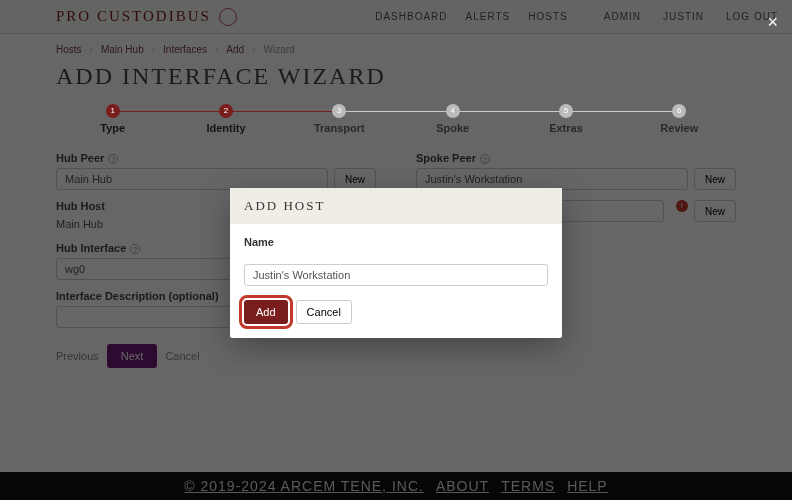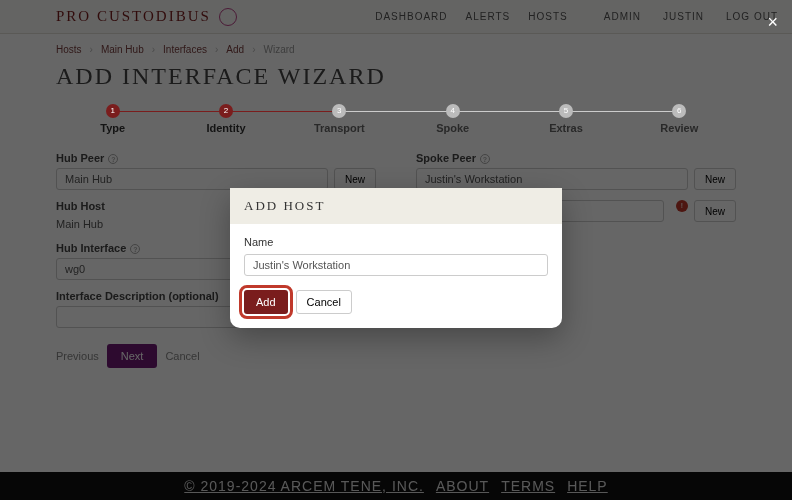--- a/index.html
+++ b/index.html
@@ -35,24 +35,24 @@
   .nbtn { border: 1px solid #ccc; border-radius: 3px; padding: 4px 10px; font-size: 10px; background: #fff; cursor: pointer; }
   .readonly { font-size: 11px; color: #555; padding: 2px 0; }
   .actions { margin-top: 16px; display: flex; gap: 8px; align-items: center; }
   .actions .prev { font-size: 11px; color: #888; background: none; border: none; cursor: pointer; }
   .actions .next { background: #701a75; color: #fff; border: none; border-radius: 3px; padding: 6px 14px; font-size: 11px; cursor: pointer; }
   .actions .cancel { font-size: 11px; color: #888; background: none; border: none; cursor: pointer; }
   .err-badge { display: inline-block; width: 12px; height: 12px; background: #c0392b; color: #fff; border-radius: 50%; font-size: 8px; text-align: center; line-height: 12px; margin-left: 6px; }
   .footer { position: absolute; left: 0; right: 0; bottom: 0; height: 28px; background: #111; color: #ddd; font-size: 14px; display: flex; align-items: center; justify-content: center; gap: 12px; letter-spacing: 1px; text-decoration: underline; }
   .footer a { color: #ddd; text-decoration: none; }
   .overlay { position: absolute; inset: 0; background: rgba(0,0,0,0.6); }
-  .modal { position: absolute; left: 50%; top: 188px; transform: translateX(-50%); width: 332px; background: #fff; border-radius: 10px; box-shadow: 0 10px 30px rgba(0,0,0,0.3); }
+  .modal { position: absolute; left: 50%; top: 188px; transform: translateX(-50%); width: 332px; background: #fff; border-radius: 2px; box-shadow: 0 10px 30px rgba(0,0,0,0.3); }
   .modal-head { background: #efede5; padding: 10px 14px; font-family: Georgia, serif; font-size: 13px; letter-spacing: 2px; color: #333; }
   .modal-body { padding: 12px 14px 14px; }
-  .modal-body label { font-size: 11px; font-weight: normal; display: block; margin-bottom: 6px; }
+  .modal-body label { font-size: 11px; font-weight: bold; display: block; margin-bottom: 16px; }
   .modal-body input.tin { width: 100%; }
   .modal-actions { margin-top: 14px; display: flex; gap: 8px; align-items: center; }
   .modal-actions .add { background: #7a1d1d; color: #fff; border: none; border-radius: 3px; padding: 6px 12px; font-size: 11px; cursor: pointer; outline: 3px solid #c0392b; outline-offset: 2px; }
   .modal-actions .cancel { border: 1px solid #ccc; background: #fff; padding: 5px 10px; font-size: 11px; border-radius: 3px; cursor: pointer; }
   .overlay-close { position: absolute; top: 12px; right: 14px; color: #fff; font-size: 18px; cursor: pointer; }
 </style>
 </head>
 <body>
 
 <div class="topbar">

